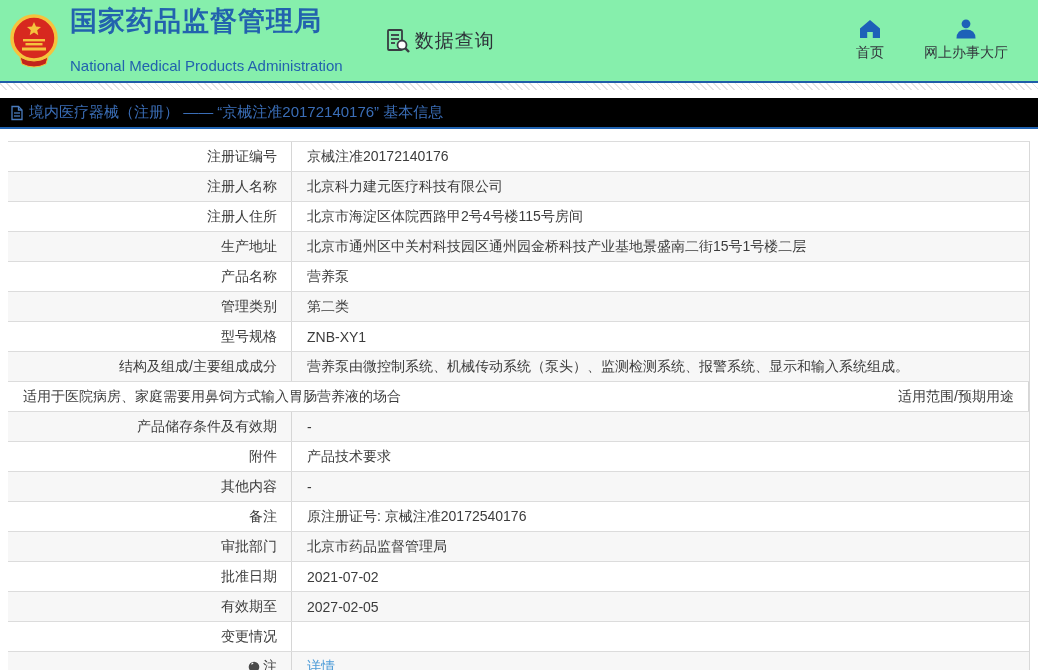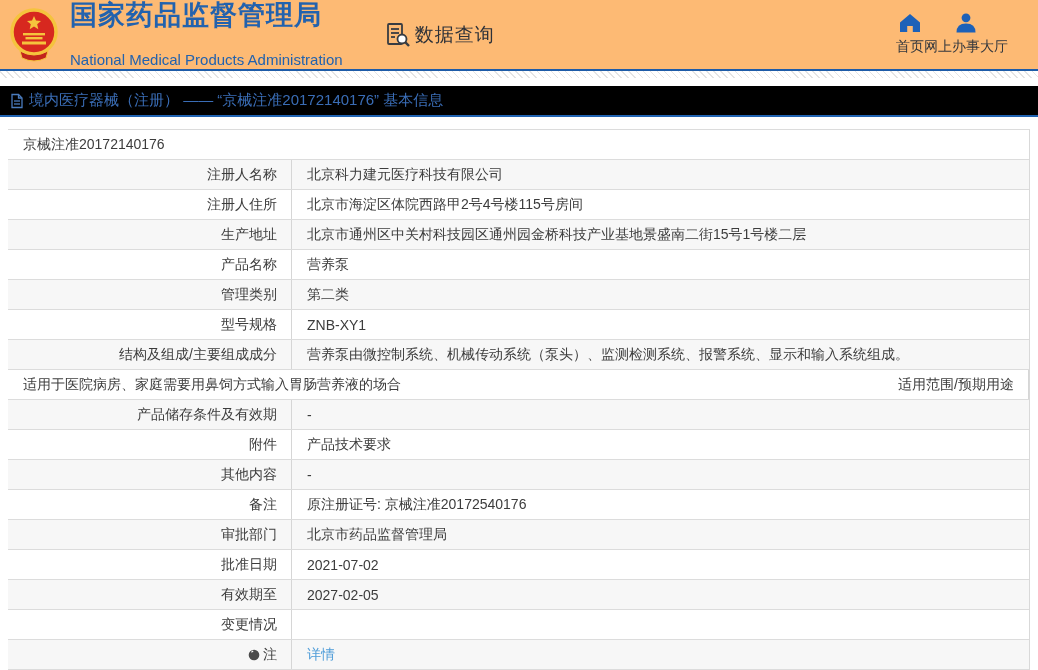--- a/index.html
+++ b/index.html
@@ -3,35 +3,35 @@
 <meta charset="utf-8">
 <style>
   html,body{margin:0;padding:0;background:#fff;}
   body{
     width:1038px;height:670px;overflow:hidden;
     font-family:"Liberation Sans","DejaVu Sans",sans-serif;
     color:#3f3f3f;
   }
   
   .site-header{
-    height:69px;display:flex;align-items:center;
-    padding:0 30px 0 8px;box-sizing:border-box;background:#fdba74;
+    height:81px;display:flex;align-items:center;
+    padding:0 30px 0 8px;box-sizing:border-box;background:#86efac;
   }
   .brand{display:flex;align-items:center;cursor:pointer;}
   .emblem{width:52px;height:56px;display:block;flex:none;}
   .brand-text{margin-left:10px;}
   .brand-title{
     font-size:27px;font-weight:700;color:#2262ae;letter-spacing:1px;line-height:1.1;
   }
   .brand-sub{font-size:15px;color:#2262ae;margin-top:20px;}
   .section-title{
     display:flex;align-items:center;margin-left:42px;cursor:pointer;
   }
   .section-title .txt{font-size:19px;color:#2d3138;margin-left:4px;letter-spacing:1px;}
-  .main-nav{margin-left:auto;display:flex;}
+  .main-nav{margin-left:auto;display:flex;gap:40px;}
   .nav-item{
     display:flex;flex-direction:column;align-items:center;gap:5px;
     text-decoration:none;cursor:pointer;
   }
   .nav-item .nav-label{font-size:14px;color:#33373d;}
   
   .blue-line{height:2px;background:#1e5ca8;}
   .hatch{
     height:7px;
     background:repeating-linear-gradient(45deg,#ffffff 0 4px,#e4e4e4 4px 5px);
@@ -130,20 +130,24 @@
       <path d="M8.5 1.5 V5 H12"></path>
       <line x1="4" y1="8" x2="10" y2="8"></line>
       <line x1="4" y1="11" x2="10" y2="11"></line>
     </svg>
   </span>
   <span class="crumb-text">境内医疗器械（注册） —— “京械注准20172140176” 基本信息</span>
 </div>
 
 <div class="info-table">
   <div class="row">
+    <div class="cell label">
+
+      <span class="label-text">注册证编号</span>
+    </div>
     <div class="cell value">京械注准20172140176</div>
   </div>
 
   <div class="row">
     <div class="cell label">
 
       <span class="label-text">注册人名称</span>
     </div>
     <div class="cell value">北京科力建元医疗科技有限公司</div>
   </div>

